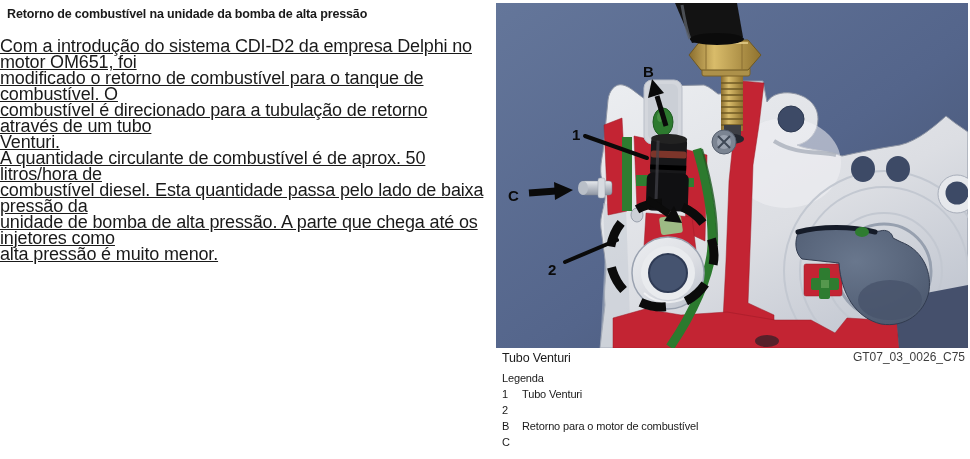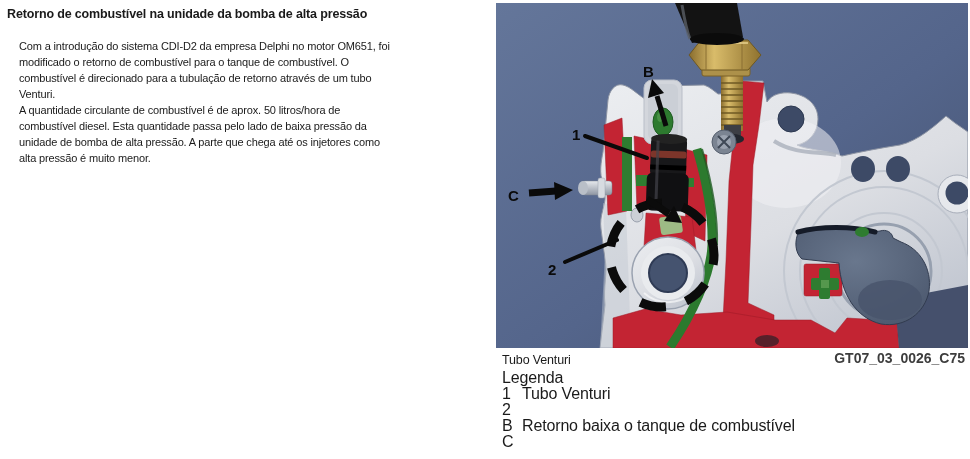--- a/index.html
+++ b/index.html
@@ -5,36 +5,36 @@
   html,body{margin:0;padding:0;background:#fff;}
   .page{
     position:relative;width:970px;height:459px;background:#ffffff;overflow:hidden;
     font-family:"Liberation Sans",sans-serif;color:#1a1a1a;
   }
   .page-title{
     position:absolute;left:7px;top:6px;width:482px;
     font-size:12.5px;font-weight:bold;letter-spacing:-0.15px;line-height:16px;
   }
   .body-text{
-    position:absolute;left:19px;top:38px;width:484px;
-    font-size:11px;line-height:16px;letter-spacing:-0.15px;white-space:pre-line;
+    position:absolute;left:0;top:38px;width:484px;
+    font-size:18px;line-height:16px;letter-spacing:-0.15px;white-space:pre-line;text-decoration:underline;
   }
   .photo{
     position:absolute;left:496px;top:3px;width:472px;height:345px;overflow:hidden;
   }
   .photo svg{display:block;}
   .caption-row{
     position:absolute;left:502px;top:350px;width:463px;
     display:flex;justify-content:space-between;align-items:flex-end;
   }
   .caption{font-size:12.5px;letter-spacing:-0.15px;}
-  .code{font-size:14px;color:#3d3d3d;padding-bottom:1px;font-weight:bold;}
+  .code{font-size:12px;color:#3d3d3d;padding-bottom:1px;}
   .legend{
     position:absolute;left:502px;top:370px;width:466px;
-    font-size:16px;line-height:16px;letter-spacing:-0.15px;
+    font-size:11px;line-height:16px;letter-spacing:-0.15px;
   }
   .legend-row{display:flex;}
   .legend-key{width:20px;flex:none;}
   .callout-text{font-family:"Liberation Sans",sans-serif;font-weight:bold;font-size:15px;fill:#0a0a0a;}
 </style>
 </head>
 <body>
 
 <div class="page">
 
@@ -231,20 +231,20 @@
     <div class="legend-heading">Legenda</div>
     <div class="legend-row">
       <span class="legend-key">1</span>
       <span class="legend-label">Tubo Venturi</span>
     </div>
     <div class="legend-row">
       <span class="legend-key">2</span>
     </div>
     <div class="legend-row">
       <span class="legend-key">B</span>
-      <span class="legend-label">Retorno baixa o tanque de combustível</span>
+      <span class="legend-label">Retorno para o motor de combustível</span>
     </div>
     <div class="legend-row">
       <span class="legend-key">C</span>
     </div>
   </div>
 
 </div>
 
 </body></html>

